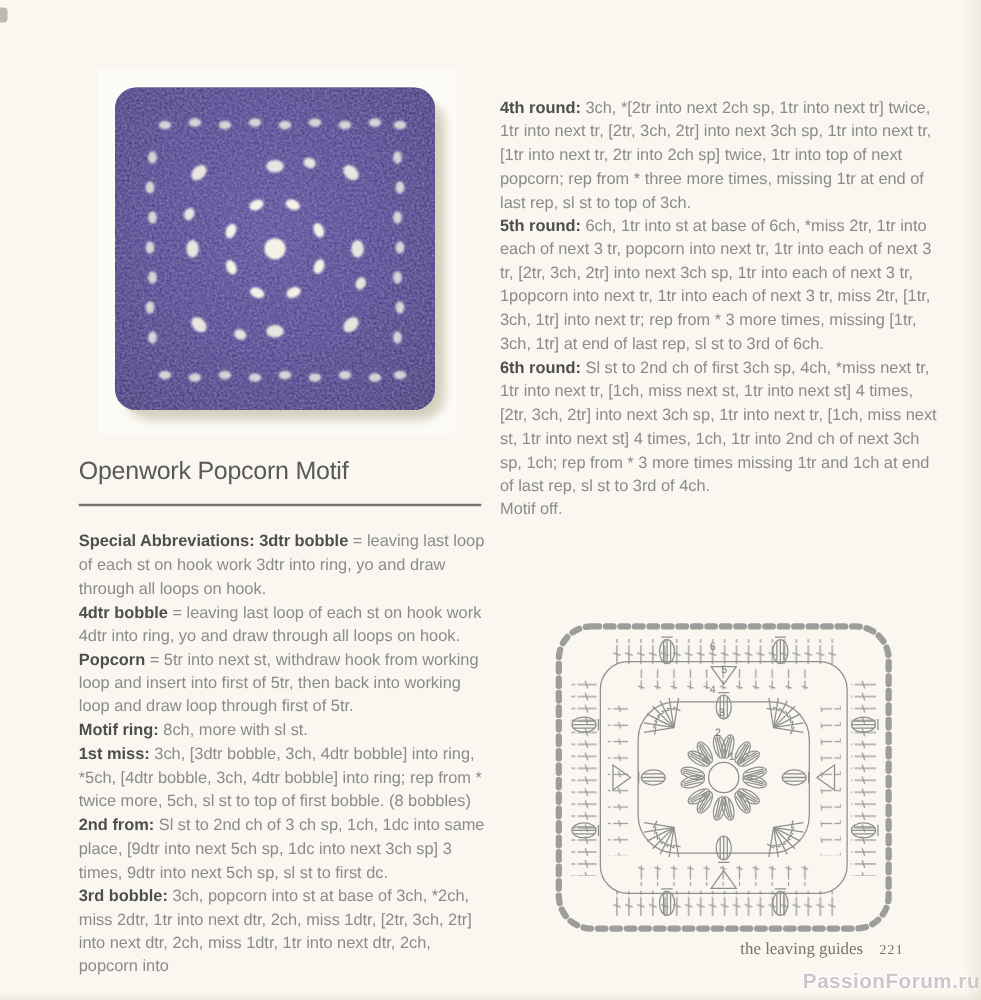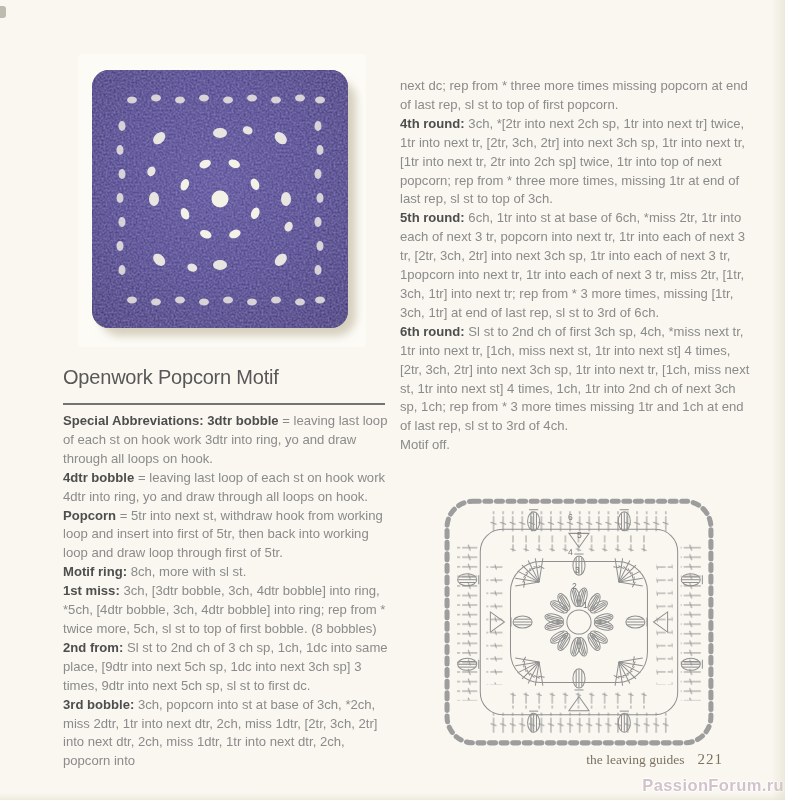--- a/index.html
+++ b/index.html
@@ -17,30 +17,30 @@
 
   .title{
     position:absolute;left:63px;top:366px;width:330px;
     font-size:20px;font-weight:400;color:#585858;letter-spacing:-0.2px;
   }
   .title-rule{position:absolute;left:63px;top:403px;width:322px;height:2px;background:#737373;}
 
   .col{position:absolute;font-size:13.1px;line-height:18.9px;color:#8b8b8b;}
   .col p{margin:0;}
   .col .lead{font-weight:700;color:#4e4e4e;}
-  .col-left{left:63px;top:412px;width:325px;}
+  .col-left{left:63px;top:424px;width:325px;}
   .col-right{left:400px;top:77px;width:351px;}
 
   .diagram{position:absolute;left:441px;top:494px;width:282px;height:256px;}
 
   .footer{
     position:absolute;right:62px;top:751px;
     font-family:"Liberation Serif", serif;color:#7c7262;font-size:13.5px;white-space:nowrap;
   }
-  .footer .pageno{margin-left:13px;font-size:15px;letter-spacing:1px;}
+  .footer .pageno{margin-left:13px;font-size:11px;letter-spacing:1px;}
 
   .watermark{
     position:absolute;right:1px;top:776px;
     font-size:16.5px;font-weight:700;letter-spacing:.4px;color:#d2c3ca;
     text-shadow:0 1px 0 #ffffff,0 -1px 0 #ffffff,1px 0 0 #ffffff,-1px 0 0 #ffffff;
     white-space:nowrap;
   }
 </style>
 </head>
 <body>
@@ -158,21 +158,20 @@
     <p><span class="lead">Special Abbreviations: 3dtr bobble</span><span> = leaving last loop of each st on hook work 3dtr into ring, yo and draw through all loops on hook.</span></p>
     <p><span class="lead">4dtr bobble</span><span> = leaving last loop of each st on hook work 4dtr into ring, yo and draw through all loops on hook.</span></p>
     <p><span class="lead">Popcorn</span><span> = 5tr into next st, withdraw hook from working loop and insert into first of 5tr, then back into working loop and draw loop through first of 5tr.</span></p>
     <p><span class="lead">Motif ring:</span><span> 8ch, more with sl st.</span></p>
     <p><span class="lead">1st miss:</span><span> 3ch, [3dtr bobble, 3ch, 4dtr bobble] into ring, *5ch, [4dtr bobble, 3ch, 4dtr bobble] into ring; rep from * twice more, 5ch, sl st to top of first bobble. (8 bobbles)</span></p>
     <p><span class="lead">2nd from:</span><span> Sl st to 2nd ch of 3 ch sp, 1ch, 1dc into same place, [9dtr into next 5ch sp, 1dc into next 3ch sp] 3 times, 9dtr into next 5ch sp, sl st to first dc.</span></p>
     <p><span class="lead">3rd bobble:</span><span> 3ch, popcorn into st at base of 3ch, *2ch, miss 2dtr, 1tr into next dtr, 2ch, miss 1dtr, [2tr, 3ch, 2tr] into next dtr, 2ch, miss 1dtr, 1tr into next dtr, 2ch, popcorn into</span></p>
   </div>
 
   <div class="col col-right">
-    <p><span class="lead"></span><span>next dc; rep from * three more times missing popcorn at end of last rep, sl st to top of first popcorn.</span></p>
     <p><span class="lead">4th round:</span><span> 3ch, *[2tr into next 2ch sp, 1tr into next tr] twice, 1tr into next tr, [2tr, 3ch, 2tr] into next 3ch sp, 1tr into next tr, [1tr into next tr, 2tr into 2ch sp] twice, 1tr into top of next popcorn; rep from * three more times, missing 1tr at end of last rep, sl st to top of 3ch.</span></p>
     <p><span class="lead">5th round:</span><span> 6ch, 1tr into st at base of 6ch, *miss 2tr, 1tr into each of next 3 tr, popcorn into next tr, 1tr into each of next 3 tr, [2tr, 3ch, 2tr] into next 3ch sp, 1tr into each of next 3 tr, 1popcorn into next tr, 1tr into each of next 3 tr, miss 2tr, [1tr, 3ch, 1tr] into next tr; rep from * 3 more times, missing [1tr, 3ch, 1tr] at end of last rep,  sl st to 3rd of 6ch.</span></p>
     <p><span class="lead">6th round:</span><span> Sl st to 2nd ch of first 3ch sp, 4ch, *miss next tr, 1tr into next tr, [1ch, miss next st, 1tr into next st] 4 times, [2tr, 3ch, 2tr] into next 3ch sp, 1tr into next tr, [1ch, miss next st, 1tr into next st] 4 times, 1ch, 1tr into 2nd ch of next 3ch sp, 1ch; rep from * 3 more times missing 1tr and 1ch at end of last rep, sl st to 3rd of 4ch.</span></p>
     <p><span class="lead"></span><span>Motif off.</span></p>
   </div>
 
   <div class="diagram">
     <svg width="282" height="256" viewBox="0 0 280 252">
       <defs>
         <pattern id="tkV" width="9.5" height="20" patternUnits="userSpaceOnUse">

